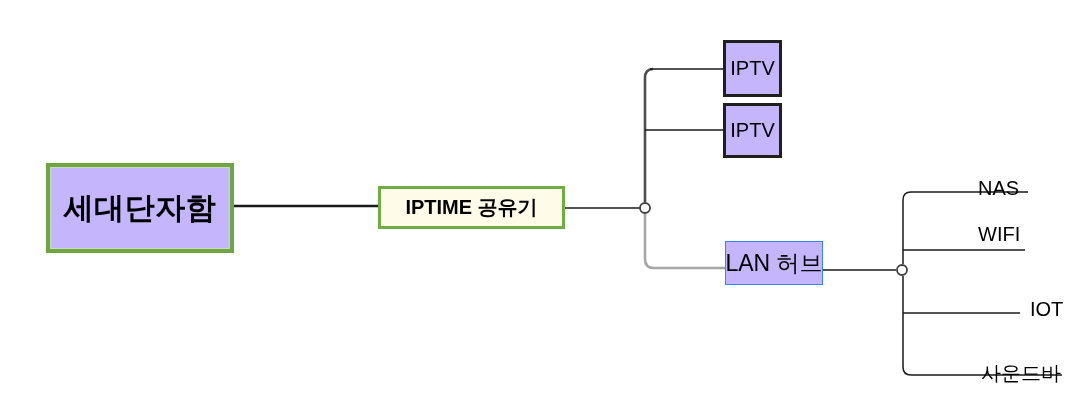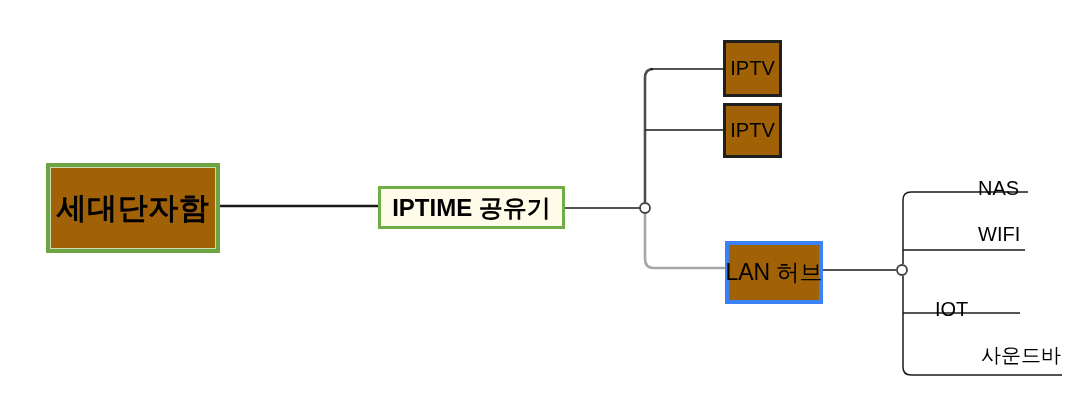--- a/index.html
+++ b/index.html
@@ -19,71 +19,71 @@
     position: absolute;
     left: 0; top: 0;
     width: 1092px;
     height: 420px;
   }
   .node {
     position: absolute;
     display: flex;
     align-items: center;
     justify-content: center;
-    background: #a16207;
+    background: #c4b5fd;
     color: #000000;
     box-sizing: border-box;
     white-space: nowrap;
   }
   .node-root {
     left: 46px; top: 163px;
-    width: 174px; height: 90px;
+    width: 188px; height: 90px;
     border: 4px solid #6ea544;
     box-shadow: inset 0 0 0 1px #c9dcb4;
     font-size: 30px;
     font-weight: bold;
     letter-spacing: 0.5px;
   }
   .node-router {
     left: 378px; top: 186px;
     width: 187px; height: 43px;
     border: 3px solid #70ad47;
     background: #fefbe8;
-    font-size: 24px;
+    font-size: 20px;
     font-weight: bold;
   }
   .node-iptv1 {
     left: 723px; top: 40px;
     width: 59px; height: 57px;
     border: 3px solid #1f1f1f;
     font-size: 20px;
   }
   .node-iptv2 {
     left: 723px; top: 103px;
     width: 59px; height: 55px;
     border: 3px solid #1f1f1f;
     font-size: 20px;
   }
   .node-hub {
     left: 725px; top: 241px;
-    width: 98px; height: 63px;
-    border: 4px solid #3b82f6;
+    width: 98px; height: 44px;
+    border: 1px solid #3b82f6;
     font-size: 23px;
   }
   .leaf-label {
     position: absolute;
     color: #000000;
     font-size: 20px;
     white-space: nowrap;
     margin-top: 11px;
   }
   .leaf-nas    { left: 978px; top: 166px; }
   .leaf-wifi   { left: 978px; top: 212px; }
-  .leaf-iot    { left: 935px; top: 287px; }
-  .leaf-sound  { left: 981px; top: 331px; }
+  .leaf-iot    { left: 1030px; top: 287px; }
+  .leaf-sound  { left: 981px; top: 349px; }
 </style>
 </head>
 <body>
 
 <div class="canvas">
 
   <svg class="wires" viewBox="0 0 1092 420" xmlns="http://www.w3.org/2000/svg" aria-hidden="true">
 
     <path d="M 220 206 H 378" stroke="#1a1a1a" stroke-width="2.4" fill="none"></path>
 

